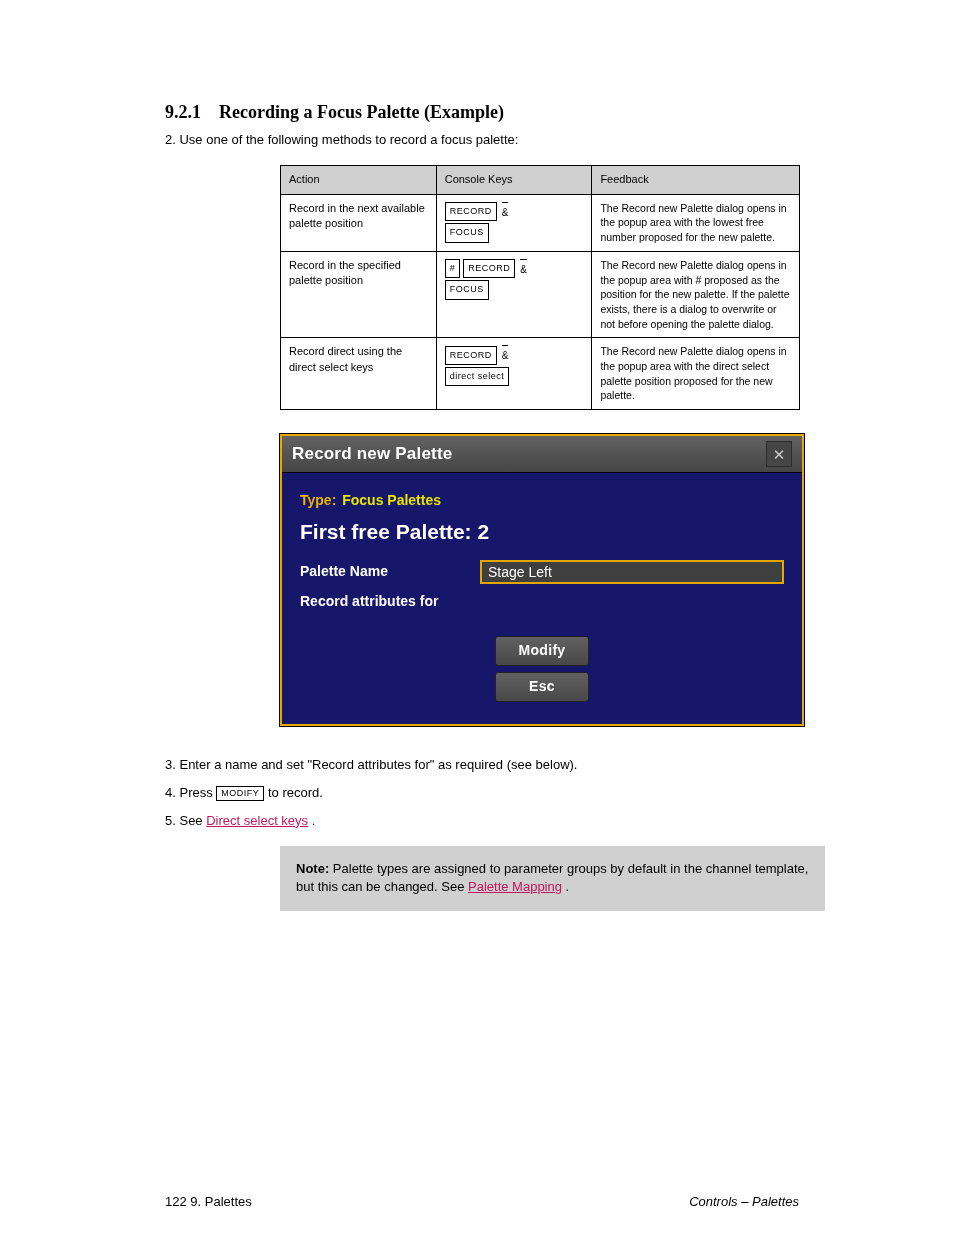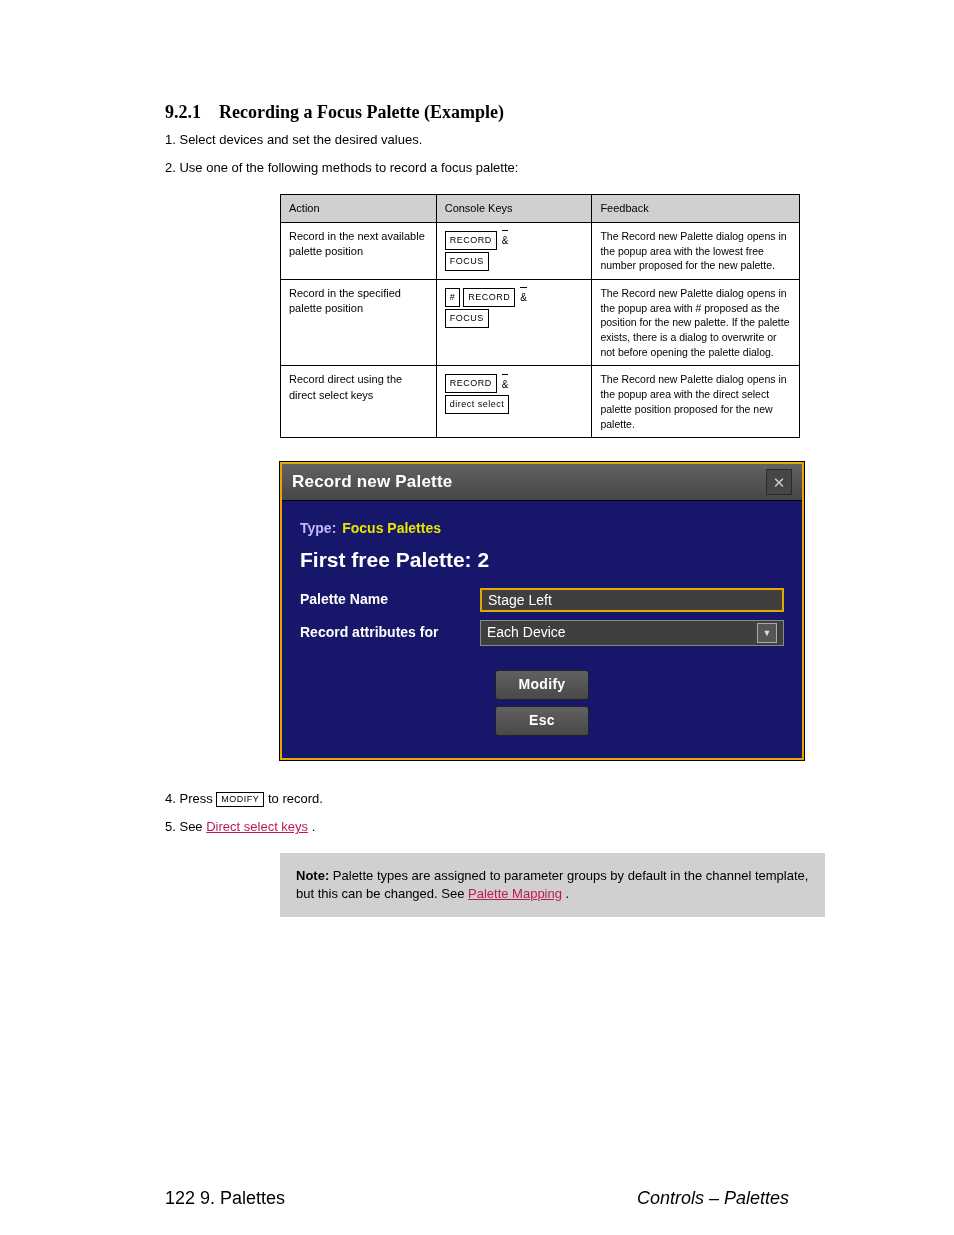--- a/index.html
+++ b/index.html
@@ -129,21 +129,21 @@
   .dialog-body {
     padding: 18px 18px 22px 18px;
   }
   .dialog-type {
     font-size: 14px;
     font-weight: bold;
     color: #e6e600;
     margin-bottom: 6px;
   }
   .dialog-type .label {
-    color: #c4b5fd;
+    color: #eab308;
     font-weight: bold;
     margin-right: 2px;
   }
   .dialog-heading {
     font-size: 21px;
     font-weight: bold;
     color: #fff;
     margin-bottom: 14px;
   }
   .form-row {
@@ -230,41 +230,38 @@
     margin-left: 115px;
   }
   .note-box .note-label {
     font-weight: bold;
   }
 
   .footer {
     position: absolute;
     bottom: 24px;
     left: 90px;
-    right: 90px;
-    font-size: 18px;
+    right: 80px;
+    font-size: 13px;
     color: #000;
   }
   .footer-left { float: left; }
   .footer-right { float: right; font-style: italic; }
 </style>
 </head>
 <body>
 
 <div class="page">
 
   <div class="section-number">
     <span>9.2.1</span>
     &nbsp;&nbsp;
     <span>Recording a Focus Palette (Example)</span>
   </div>
 
-  <div class="para">
-    1. <span>Select devices and set the desired values.</span>
-  </div>
   <div class="para">
     2. <span>Use one of the following methods to record a focus palette:</span>
   </div>
 
   <table class="syntax">
     <thead>
       <tr>
         <th>Action</th>
         <th>Console Keys</th>
         <th>Feedback</th>
@@ -304,34 +301,33 @@
         </div>
         <div class="dialog-heading">First free Palette: 2</div>
 
         <div class="form-row">
           <div class="form-label">Palette Name</div>
           <input class="form-input" value="Stage Left" style="">
         </div>
 
         <div class="form-row">
           <div class="form-label">Record attributes for</div>
-          <div class="form-select">
-            <span>Each Device</span>
-            <span class="chev">▼</span>
-          </div>
         </div>
 
         <div class="dialog-buttons">
           <div class="dialog-btn">Modify</div>
           <div class="dialog-btn">Esc</div>
         </div>
       </div>
     </div>
   </div>
 
+  <div class="para">
+    3. <span>Enter a name and set "Record attributes for" as required (see below).</span>
+  </div>
   <div class="para">
     4. <span>Press </span>
     <span class="kbd">MODIFY</span>
     <span> to record.</span>
   </div>
   <div class="para">
     5. <span>See </span>
     <a href="#" class="xref">Direct select keys</a>
     <span>.</span>
   </div>

